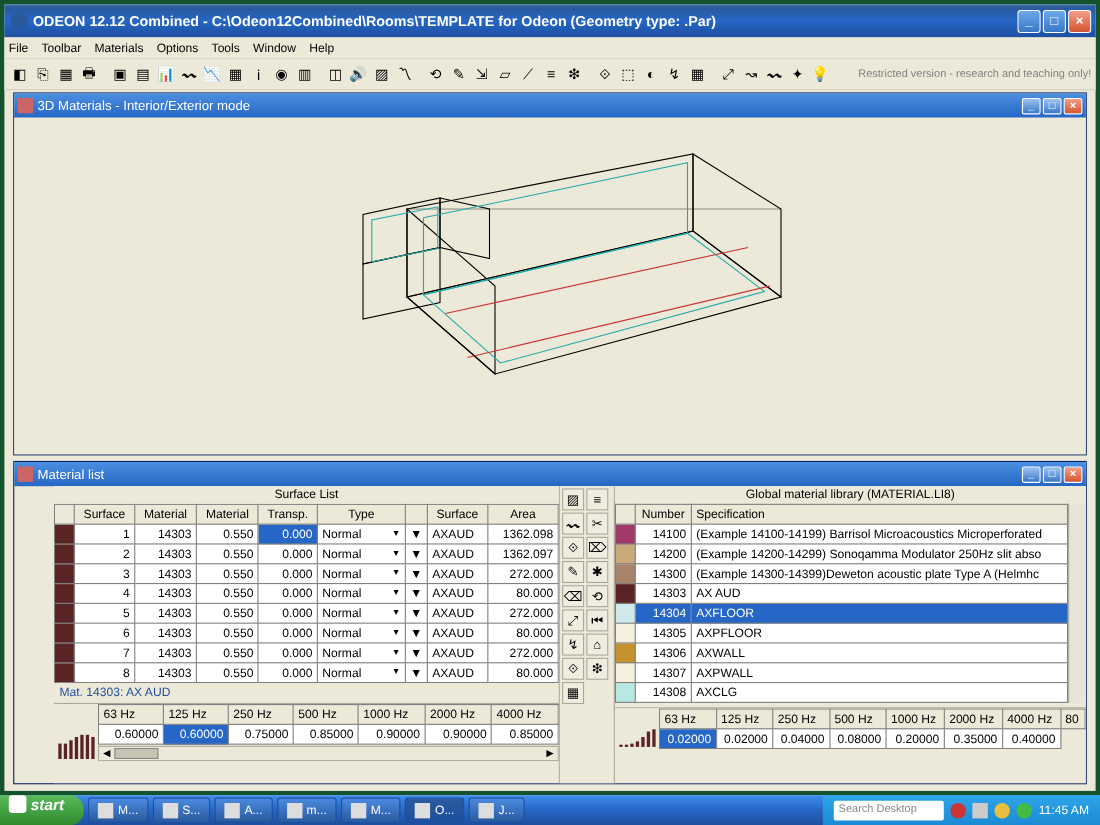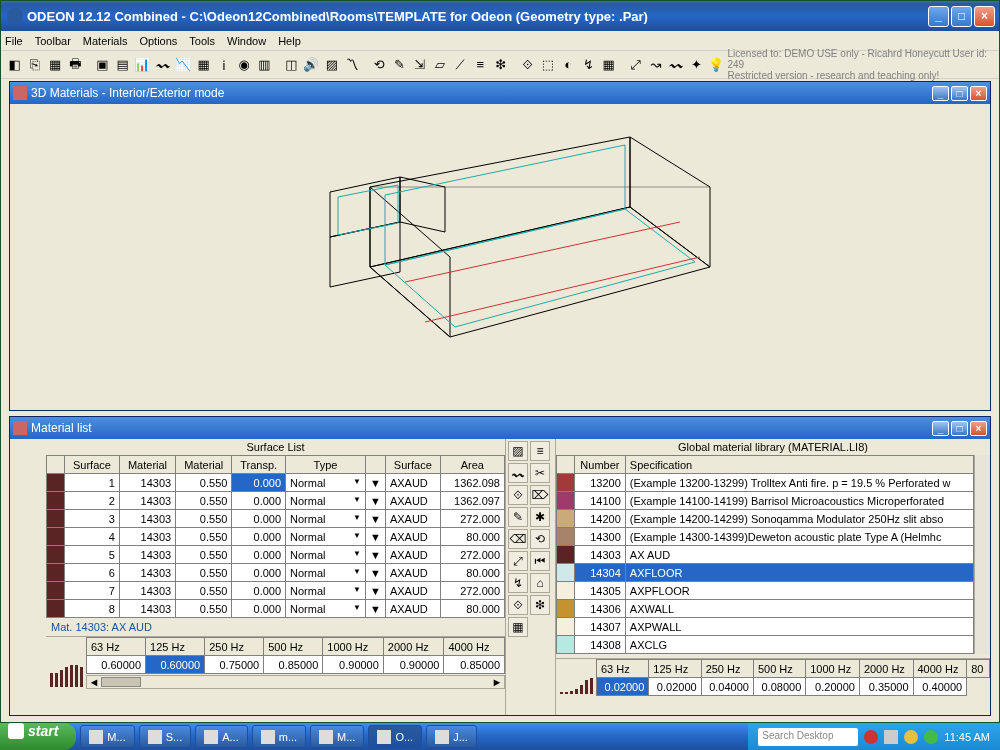--- a/index.html
+++ b/index.html
@@ -1,18 +1,18 @@
 <!DOCTYPE html>
 <html><head>
 <meta charset="utf-8">
 <style>
 * { box-sizing: border-box; margin: 0; padding: 0; }
 body { font-family: Tahoma, sans-serif; font-size: 11px; background: #ece9d8; width: 1000px; height: 750px; overflow: hidden; position: relative; }
 
-.main-window { position: absolute; top: 0; left: 0; right: 0; bottom: 27px; border: 1px solid #14532d; background: #ece9d8; }
+.main-window { position: absolute; top: 0; left: 0; right: 0; bottom: 27px; border: 4px solid #14532d; background: #ece9d8; }
 .titlebar { height: 30px; background: linear-gradient(to bottom, #3b6ea5 0%, #2a5a9e 10%, #2566c6 50%, #1e4f9e 100%); display: flex; align-items: center; padding: 0 2px; color: white; font-weight: bold; font-size: 13px; }
 .titlebar .icon { width: 16px; height: 16px; margin: 0 4px; background: #2a5a9e; border-radius: 50%; display: inline-block; }
 .titlebar .title-text { flex: 1; white-space: nowrap; overflow: hidden; }
 .titlebar .win-controls { display: flex; gap: 2px; margin-right: 2px; }
 .titlebar .win-btn { width: 21px; height: 21px; border: 1px solid #fff; border-radius: 3px; display: flex; align-items: center; justify-content: center; font-weight: bold; font-size: 12px; font-family: Arial; }
 .titlebar .win-btn.min { background: linear-gradient(#6ca8ea,#3a78c8); }
 .titlebar .win-btn.max { background: linear-gradient(#6ca8ea,#3a78c8); }
 .titlebar .win-btn.close { background: linear-gradient(#f39e8a,#d6542d); }
 
 .menubar { height: 20px; background: #ece9d8; display: flex; align-items: center; padding: 0 4px; gap: 12px; border-bottom: 1px solid #d4d0c8; }
@@ -132,21 +132,20 @@
       <div class="tbtn">◐</div>
       <div class="tbtn">↯</div>
       <div class="tbtn">▦</div>
       <div class="spacer"></div>
       <div class="tbtn">⤢</div>
       <div class="tbtn">↝</div>
       <div class="tbtn">〰</div>
       <div class="tbtn">✦</div>
       <div class="tbtn">💡</div>
       <div class="license">
-      <div>Licensed to: DEMO USE only - Ricahrd Honeycutt   User id: 249</div>
       <div>Restricted version - research and teaching only!</div>
     </div>
   </div>
 
   <div class="inner-window" style="top:80px; left:8px; right:8px; height:330px;">
     <div class="inner-titlebar">
       <span class="it-icon"></span>
       <span class="it-text">3D Materials - Interior/Exterior mode</span>
       <div class="it-controls">
         <div class="it-btn min">_</div>
@@ -412,25 +411,20 @@
           <table style="width:calc(100% - 16px)">
             <thead>
                 <tr id="lib-head">
                   <th></th>
                   <th>Number</th>
                   <th style="text-align: left;">Specification</th>
                 </tr>
               </thead>
             <tbody id="lib-body">
                 <tr>
-                  <td class="lib-swatch" style="background:#a23a3a"></td>
-                  <td>13200</td>
-                  <td class="text-left">(Example 13200-13299) Trolltex Anti fire. p = 19.5 % Perforated w</td>
-                </tr>
-                <tr>
                   <td class="lib-swatch" style="background:#a03a6a"></td>
                   <td>14100</td>
                   <td class="text-left">(Example 14100-14199) Barrisol Microacoustics Microperforated</td>
                 </tr>
                 <tr>
                   <td class="lib-swatch" style="background:#caa97a"></td>
                   <td>14200</td>
                   <td class="text-left">(Example 14200-14299) Sonoqamma Modulator 250Hz slit abso</td>
                 </tr>
                 <tr>

